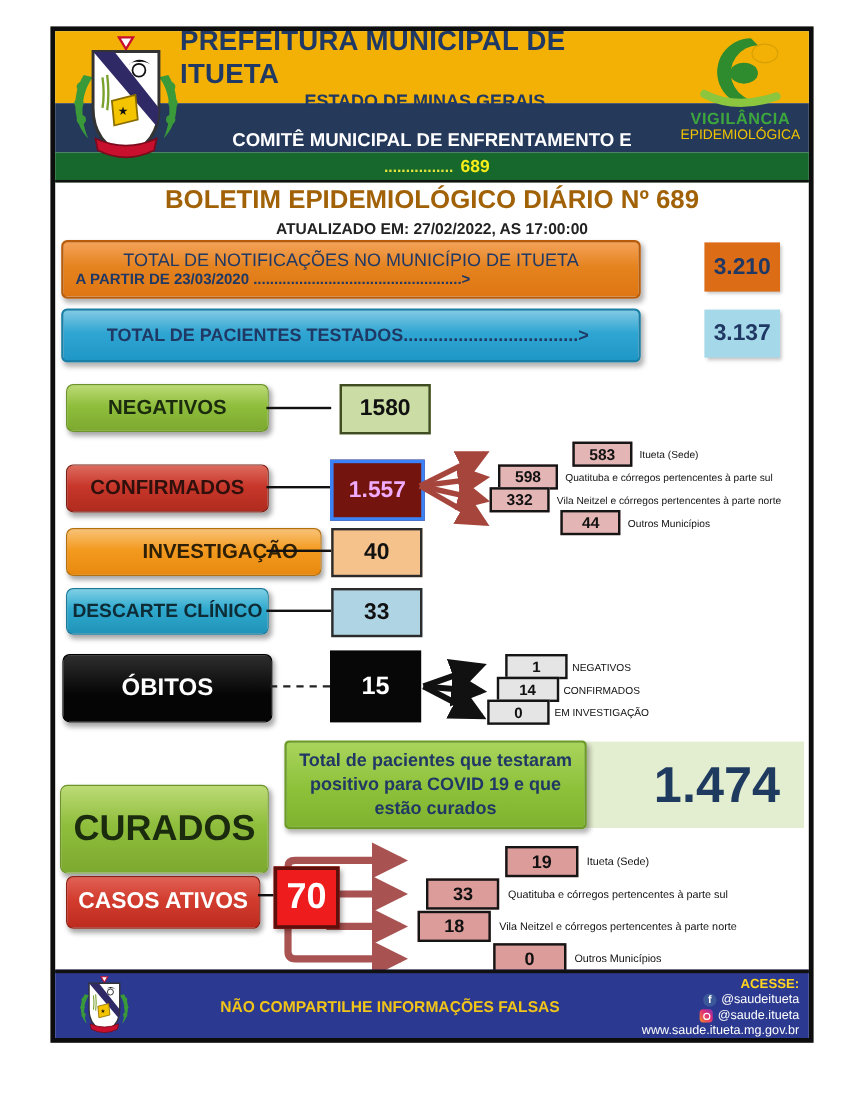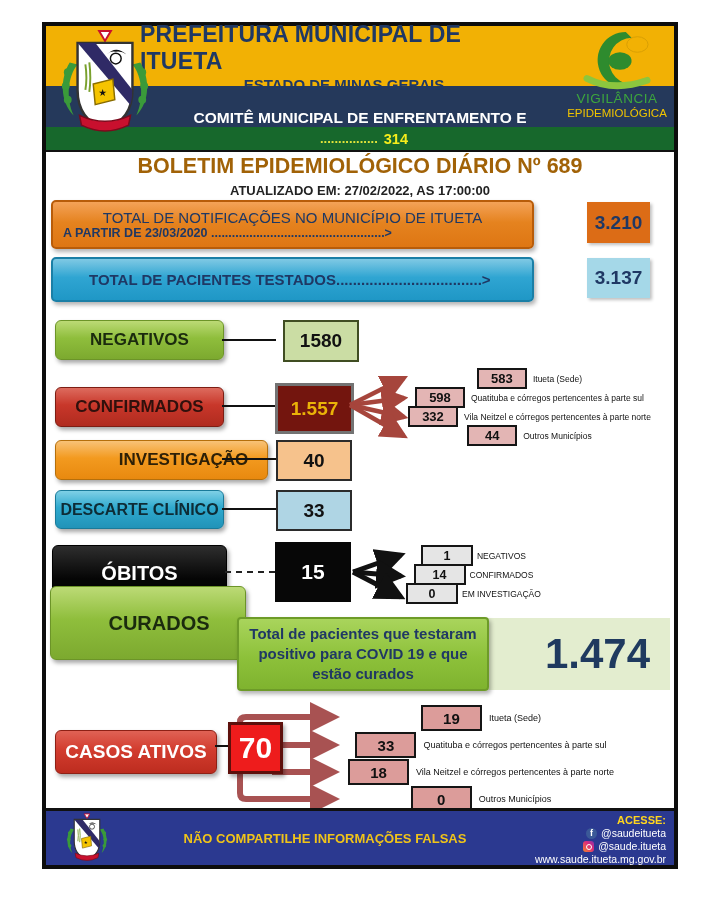--- a/index.html
+++ b/index.html
@@ -5,30 +5,30 @@
   html,body{margin:0;padding:0;background:#fff;}
   .page{position:relative;width:720px;height:911px;background:#fff;overflow:hidden;
         font-family:"Liberation Sans",sans-serif;}
   .bulletin{position:absolute;left:42px;top:22px;width:628px;height:839px;border:4px solid #0d0d0d;background:#fff;}
 
   
   .band-yellow{position:absolute;left:0;top:0;width:628px;height:60px;background:#F2B104;}
   .band-navy{position:absolute;left:0;top:60px;width:628px;height:41px;background:#25395B;}
   .band-green{position:absolute;left:0;top:101px;width:628px;height:23px;background:#17682C;border-bottom:2px solid #111;
               display:flex;align-items:center;justify-content:center;}
-  .hdr-text{position:absolute;left:94px;top:2px;width:408px;height:58px;display:flex;flex-direction:column;
+  .hdr-text{position:absolute;left:104px;top:2px;width:408px;height:58px;display:flex;flex-direction:column;
             align-items:center;justify-content:center;color:#1F3864;}
   .hdr-title{font-size:23px;font-weight:bold;letter-spacing:.2px;}
   .hdr-sub{font-size:15px;font-weight:bold;margin-top:1px;}
   .committee{position:absolute;left:140px;top:62px;width:348px;height:38px;display:flex;flex-direction:column;
              align-items:center;justify-content:center;color:#fff;font-weight:bold;font-size:15.5px;line-height:19px;text-align:center;margin-top:20px;}
   .brasao{position:absolute;left:10px;top:2px;width:98px;height:114px;z-index:3;}
   .swoosh{position:absolute;left:522px;top:2px;width:100px;height:64px;z-index:3;}
   .vig-text{position:absolute;left:516px;top:66px;width:110px;text-align:center;z-index:3;line-height:14px;}
-  .vig-l1{color:#3DA63D;font-weight:normal;font-size:13.5px;letter-spacing:.5px;}
+  .vig-l1{color:#3DA63D;font-weight:bold;font-size:13.5px;letter-spacing:.5px;}
   .vig-l2{color:#F0C400;font-weight:normal;font-size:11.5px;}
   .ult-label{color:#E3E53A;font-weight:bold;font-size:13px;letter-spacing:5px;}
   .ult-dots{color:#E3E53A;font-weight:bold;font-size:13px;margin-left:8px;}
   .ult-num{color:#F6ED1B;font-weight:bold;font-size:14.5px;margin-left:6px;}
 
   
   .doc-title{position:absolute;left:0;top:128px;width:628px;text-align:center;font-size:21.5px;font-weight:bold;color:#a16207;}
   .doc-sub{position:absolute;left:0;top:157px;width:628px;text-align:center;font-size:13px;font-weight:bold;color:#222;}
 
   .bar{position:absolute;border-radius:5px;box-shadow:2px 3px 4px rgba(0,0,0,.3);color:#1F3864;
@@ -49,21 +49,21 @@
        font-weight:bold;box-shadow:2px 3px 4px rgba(0,0,0,.35);}
   .btn.green{background:linear-gradient(#BCDA76,#8FBE3C 45%,#7CA92F);border:1px solid #6C9428;color:#1b2b0e;}
   .btn.red{background:linear-gradient(#DD6B5E,#C8372A 45%,#B02B1F);border:1px solid #7d1d13;color:#30100c;}
   .btn.orange2{background:linear-gradient(#F8C277,#F39A1F 45%,#E8890F);border:1px solid #b56f0b;color:#2e2007;}
   .btn.blue2{background:linear-gradient(#7FD0E6,#2FA9CE 45%,#2193B8);border:1px solid #1a7a99;color:#0e2c36;}
   .btn.black{background:linear-gradient(#2e2e2e,#050505 60%);border:1px solid #000;color:#fff;}
   .btn.bigred{background:linear-gradient(#E06255,#D23C2E 45%,#BD2C1F);border:1px solid #8e2015;color:#fff;}
 
   .box-val{position:absolute;display:flex;align-items:center;justify-content:center;font-weight:bold;}
   .b-neg{left:237px;top:294px;width:72px;height:38px;background:#CBDDA4;border:2px solid #404d22;color:#111;font-size:19px;}
-  .b-conf{left:229px;top:357px;width:73px;height:45px;background:#73150E;border:3px solid #737373;color:#eab308;font-size:19px;}
+  .b-conf{left:229px;top:357px;width:73px;height:45px;background:#73150E;border:3px solid #3b82f6;color:#f0abfc;font-size:19px;}
   .b-inv{left:230px;top:414px;width:72px;height:37px;background:#F6C28C;border:2px solid #2b2b2b;color:#111;font-size:19px;}
   .b-desc{left:230px;top:464px;width:72px;height:37px;background:#AFD5E4;border:2px solid #2b2b2b;color:#111;font-size:19px;}
   .b-obit{left:229px;top:516px;width:76px;height:60px;background:#070707;color:#fff;font-size:21px;}
   .b-ativ{left:182px;top:696px;width:49px;height:46px;background:#EE1C1C;border:3px solid #5d100c;color:#fff;font-size:30px;box-shadow:2px 3px 4px rgba(0,0,0,.35);}
 
   .connector{position:absolute;border-top:2px solid #111;height:0;}
   .connector.dash{border-top:2px dashed #222;}
 
   .bd{position:absolute;display:flex;flex-direction:column;align-items:center;}
   .bd-row{display:flex;align-items:center;}
@@ -166,21 +166,21 @@
     <div class="committee">
       <div>COMITÊ MUNICIPAL DE ENFRENTAMENTO E</div>
       <div>MONITORAMENTO DA COVID-19</div>
     </div>
     <div class="vig-text">
       <div class="vig-l1">VIGILÂNCIA</div>
       <div class="vig-l2">EPIDEMIOLÓGICA</div>
     </div>
     <div class="band-green">
       <span class="ult-dots">................</span>
-      <span class="ult-num">314</span>
+      <span class="ult-num">689</span>
     </div>
 
     <div class="doc-title">BOLETIM EPIDEMIOLÓGICO DIÁRIO Nº 689</div>
     <div class="doc-sub">ATUALIZADO EM: 27/02/2022, AS 17:00:00</div>
 
     <div class="bar orange">
       <div class="bar-l1">TOTAL DE NOTIFICAÇÕES NO MUNICÍPIO DE ITUETA</div>
       <div class="bar-l2">A PARTIR DE 23/03/2020 ..................................................&gt;</div>
     </div>
     <div class="vbox v-orange">3.210</div>
@@ -249,21 +249,21 @@
       </div>
       <div class="bd-row">
         <div class="bd-box">0</div>
         <div class="bd-lab">EM INVESTIGAÇÃO</div>
       </div>
     </div>
 
     <div class="cur-strip">
       <div class="cur-num">1.474</div>
     </div>
-    <div class="btn green" style="left:4px;top:560px;width:172px;height:72px;font-size:20px;padding-left:22px;">CURADOS</div>
+    <div class="btn green" style="left:4px;top:628px;width:172px;height:72px;font-size:30px;">CURADOS</div>
     <div class="cur-desc">Total de pacientes que testaram positivo para COVID 19 e que estão curados</div>
 
     <svg class="arrows" style="left:186px;top:680px;" width="116" height="100">
       <path d="M8,22 V16 Q8,11 14,11 H102" fill="none" stroke="#A85252" stroke-width="6" marker-end="url(#mMaroon)"></path>
       <line x1="40" y1="39" x2="102" y2="39" stroke="#A85252" stroke-width="6" marker-end="url(#mMaroon)"></line>
       <line x1="40" y1="66" x2="102" y2="66" stroke="#A85252" stroke-width="6" marker-end="url(#mMaroon)"></line>
       <path d="M8,58 V87 Q8,93 14,93 H102" fill="none" stroke="#A85252" stroke-width="6" marker-end="url(#mMaroon)"></path>
     </svg>
     <div class="btn bigred" style="left:9px;top:704px;width:160px;height:42px;font-size:19px;">CASOS ATIVOS</div>
     <div class="connector" style="left:169px;top:719px;width:13px;"></div>

